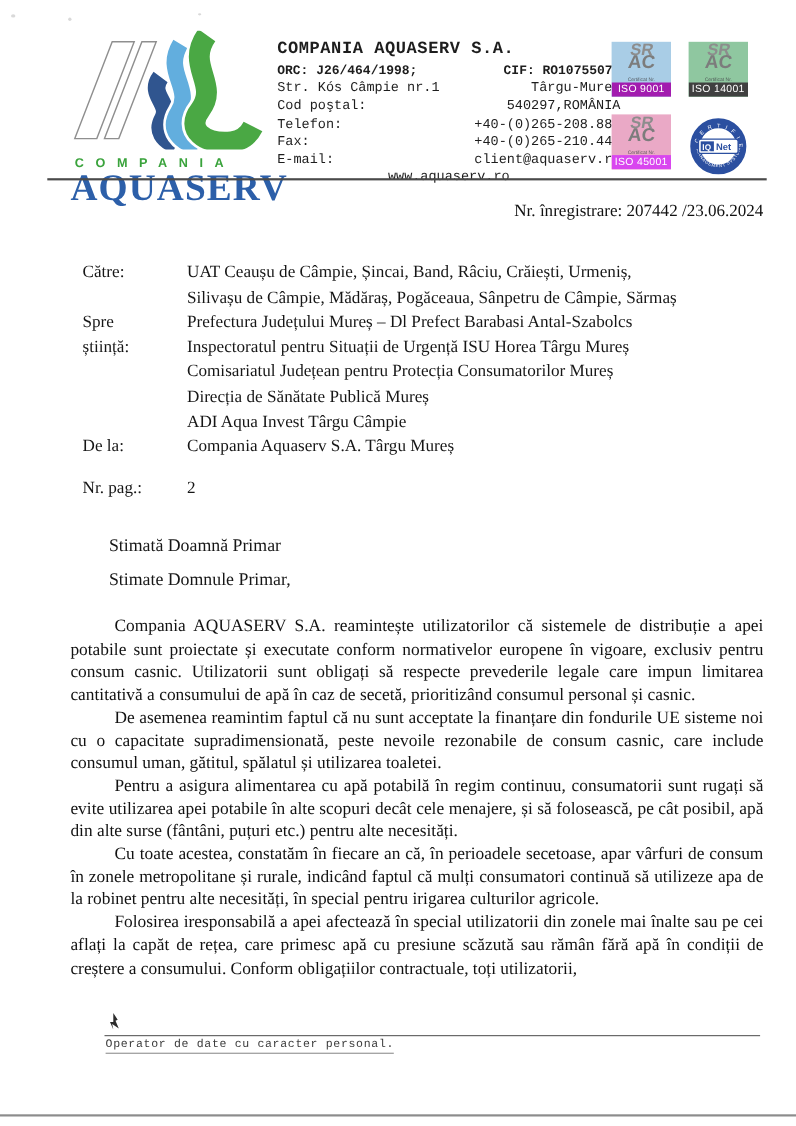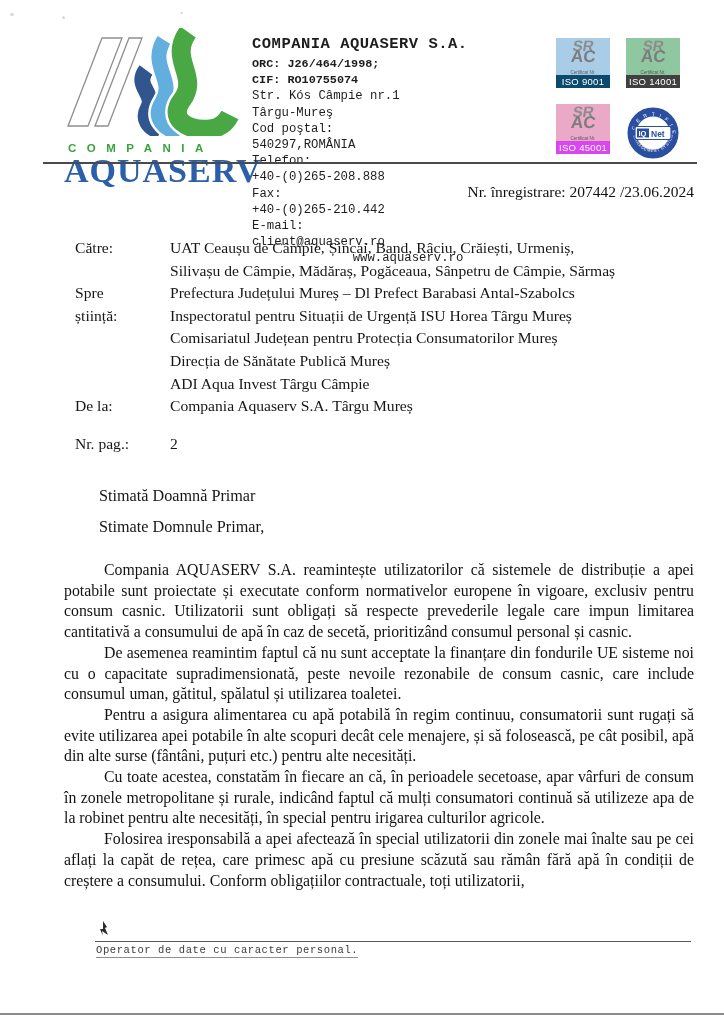--- a/index.html
+++ b/index.html
@@ -24,37 +24,37 @@
     font-family:"Liberation Serif", serif; font-weight:bold;
     font-size:34px; letter-spacing:1px; color:#2c5fa9; line-height:34px; white-space:nowrap;
   }
 
   
   .company {
     position:absolute; left:252px; top:35px; width:312px;
     font-family:"Liberation Mono", monospace; color:#1d1d1d;
   }
   .company-name { font-size:15.5px; font-weight:bold; letter-spacing:0.5px; margin-bottom:3px; white-space:nowrap; }
-  .company-row { display:flex; justify-content:space-between; font-size:12.3px; line-height:16.2px; white-space:nowrap;flex-direction:column; }
+  .company-row { display:flex; justify-content:space-between; font-size:12.3px; line-height:16.2px; white-space:nowrap; }
   .company-row.bold { font-weight:bold; font-size:11.8px; }
   .company-web { text-align:center; font-size:12.3px; line-height:16.2px; }
 
   
   .badges {
     position:absolute; left:556px; top:38px; width:136px;
     display:grid; grid-template-columns:54px 54px; column-gap:16px; row-gap:16px;
   }
   .srac { position:relative; width:54px; height:50px; overflow:hidden; }
   .srac-top { position:absolute; top:0; left:0; right:0; bottom:13px; display:flex; flex-direction:column; align-items:center; justify-content:flex-start; }
   .srac-sr { font-family:"Liberation Sans", sans-serif; font-weight:bold; font-size:15px; color:#8d8d8d; line-height:14px; transform:skewX(-10deg); margin-top:1px; }
   .srac-ac { font-family:"Liberation Sans", sans-serif; font-weight:bold; font-size:17px; color:#7c7c7c; line-height:13px; margin-top:-3px; transform:skewX(-6deg); }
   .srac-cert { position:absolute; bottom:13px; left:0; right:0; font-family:"Liberation Sans", sans-serif; font-size:4.5px; text-align:center; color:#44464a; opacity:0.85; }
   .srac-band { position:absolute; bottom:0; left:0; right:0; height:13px; font-family:"Liberation Sans", sans-serif; font-size:9.5px; line-height:13px; text-align:center; color:#ffffff; letter-spacing:0.3px; }
   .srac.iso9001  { background:#a9cde6; }
-  .srac.iso9001  .srac-band { background:#0c4a6e; }
+  .srac.iso9001  .srac-band { background:#a21caf; }
   .srac.iso14001 { background:#8fc7a0; }
   .srac.iso14001 .srac-band { background:#404040; }
   .srac.iso45001 { background:#eaa9c6; }
   .srac.iso45001 .srac-band { background:#d946ef; }
   .iqnet-wrap { width:54px; height:54px; margin-top:2px; }
 
   
   .header-rule { position:absolute; left:43px; top:162px; width:654px; height:2px; background:#4a4a4a; }
   .reg-line { position:absolute; right:30px; top:183px; font-size:15.5px; color:#111; }
 

